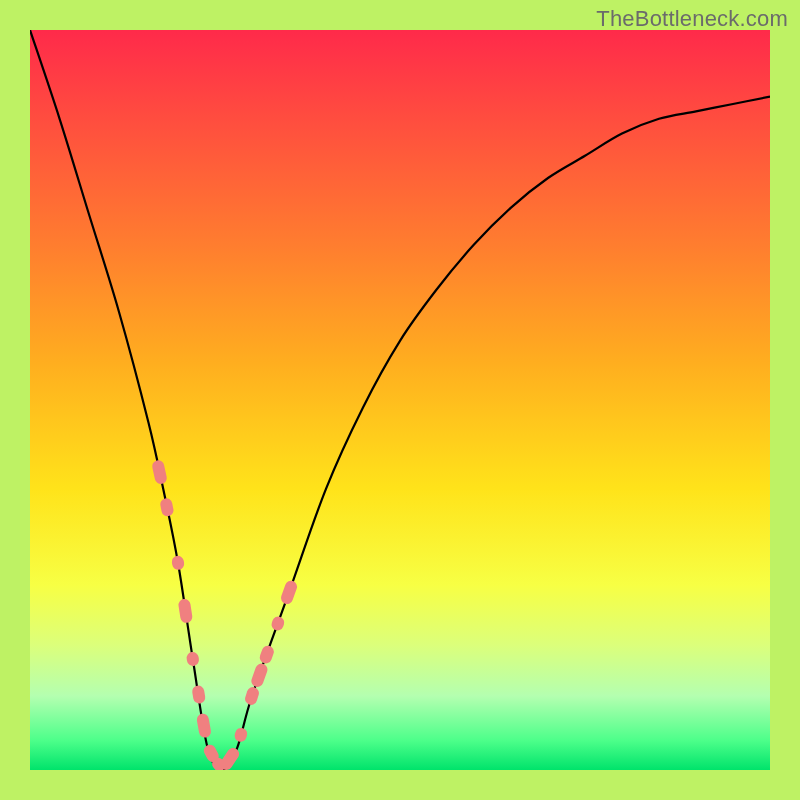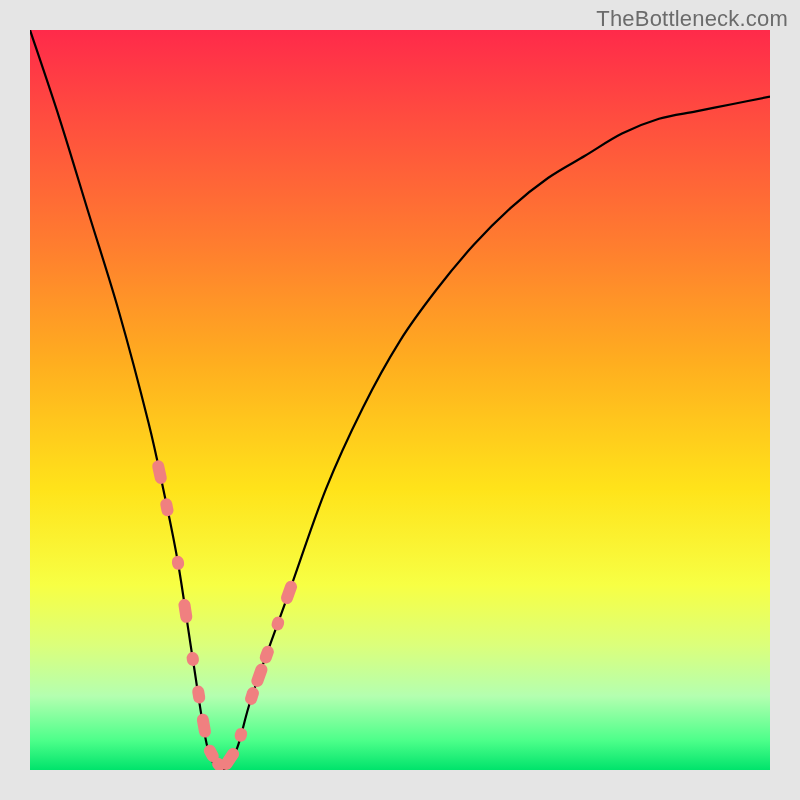--- a/index.html
+++ b/index.html
@@ -8,21 +8,21 @@
     width: 800px;
     height: 800px;
     overflow: hidden;
     background: #000;
     font-family: Arial, Helvetica, sans-serif;
   }
   .frame {
     position: relative;
     width: 800px;
     height: 800px;
-    background: #e5e5e5;
+    background: #bef264;
   }
   .plot-area {
     position: absolute;
     left: 30px;
     top: 30px;
     width: 740px;
     height: 740px;
     background: linear-gradient(to bottom,
       #ff2a4a 0%,
       #ff4d3f 12%,

